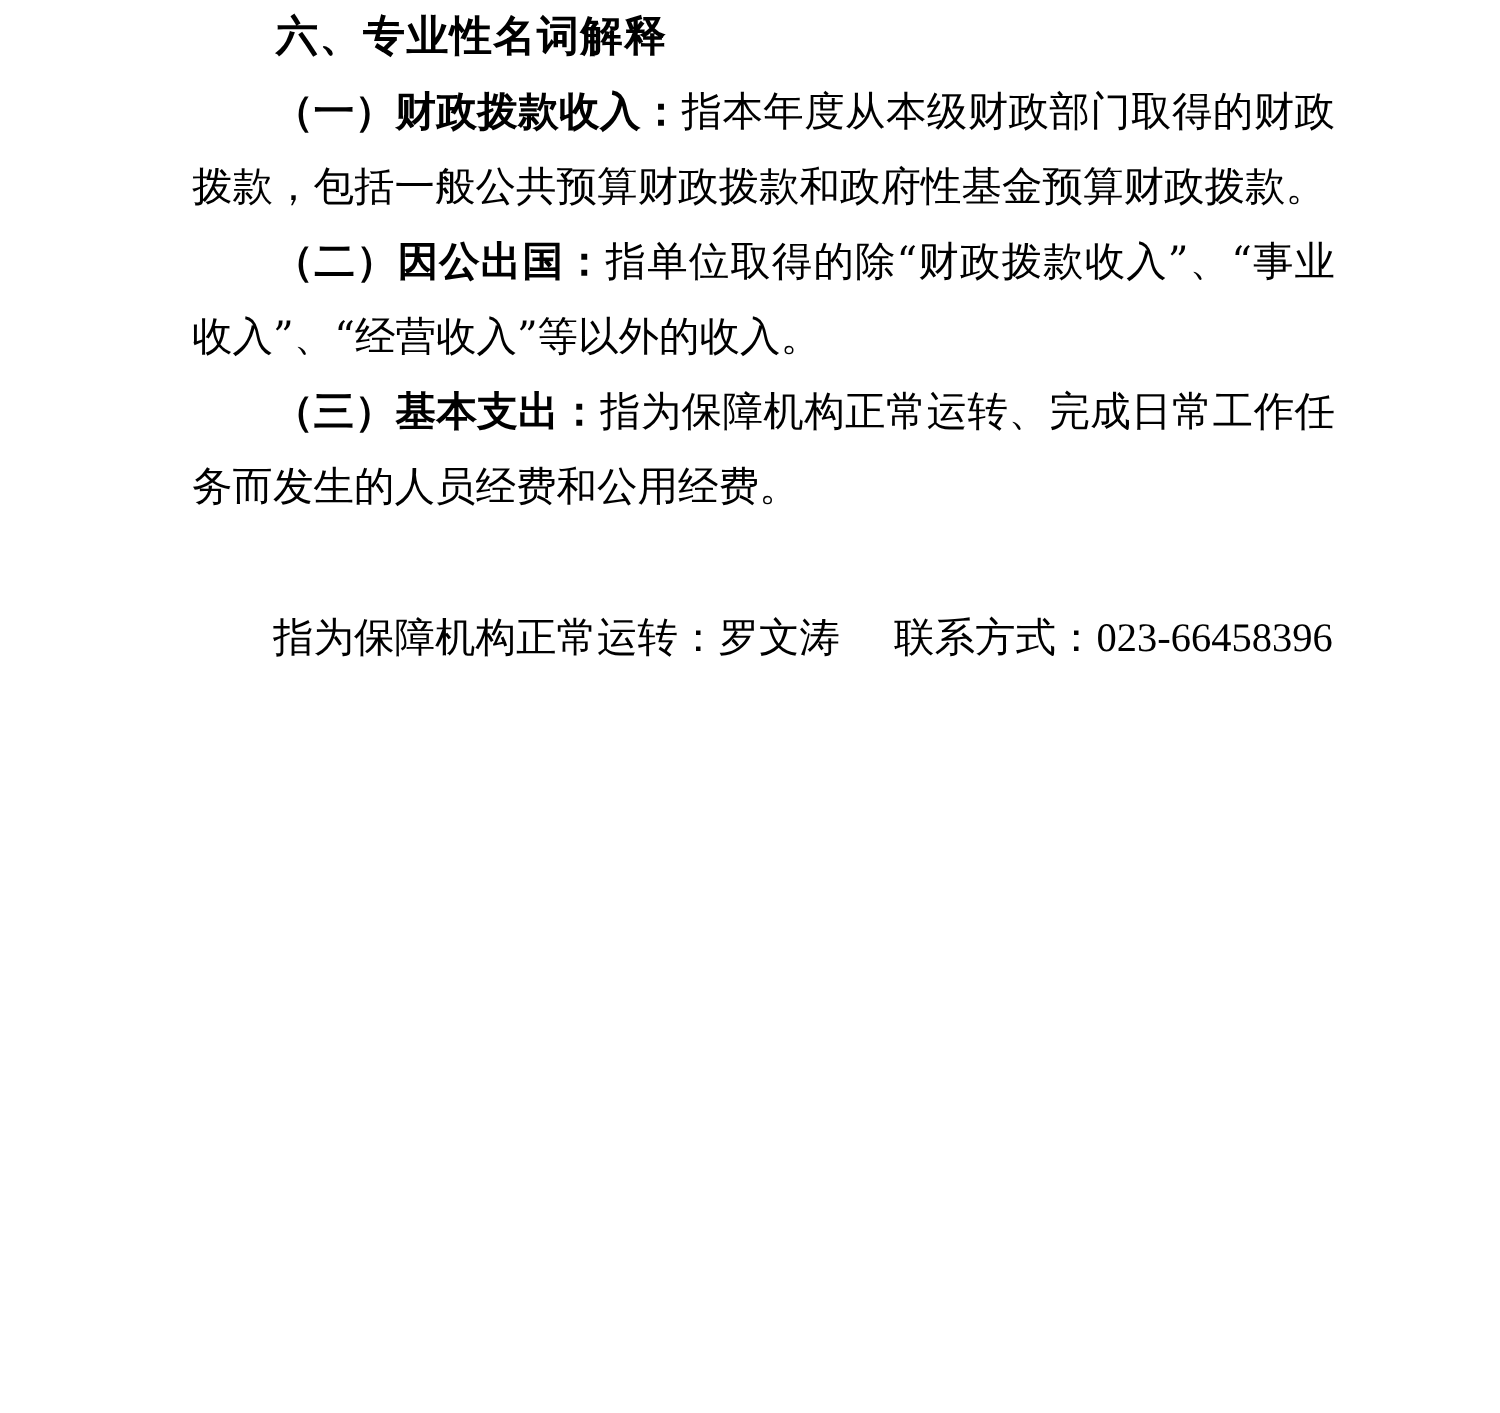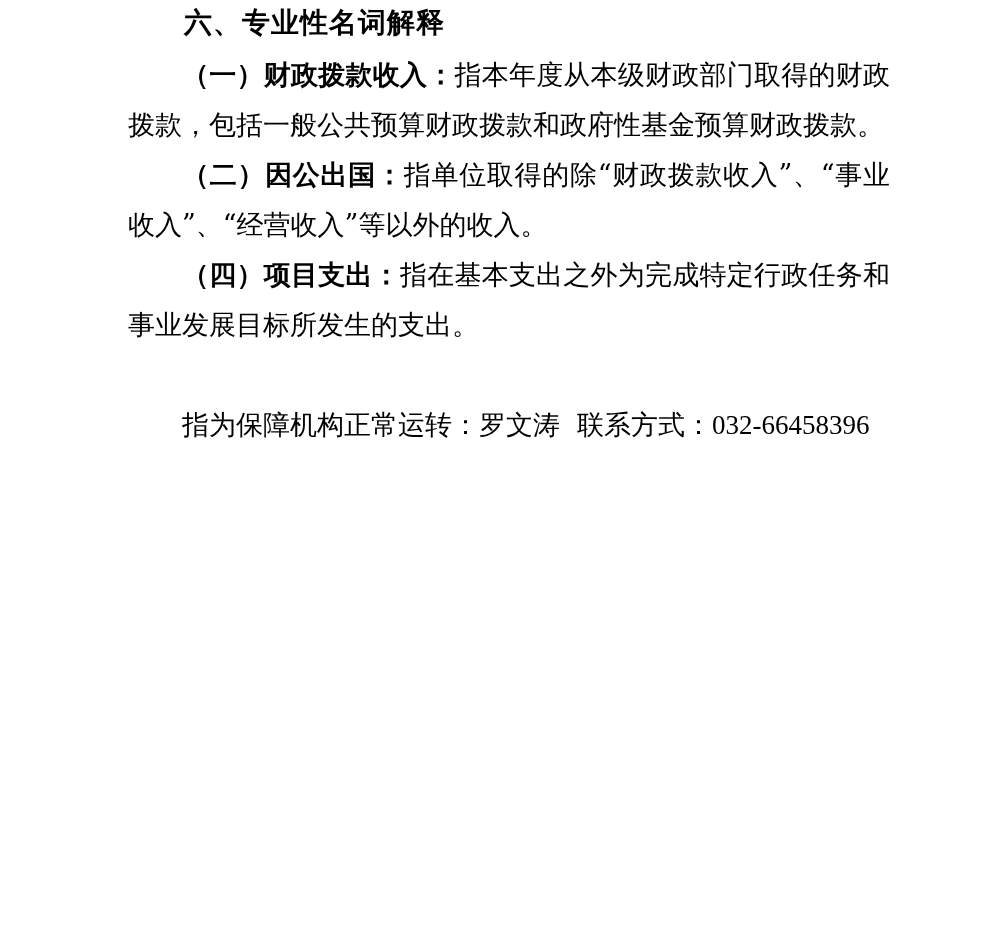--- a/index.html
+++ b/index.html
@@ -16,21 +16,21 @@
     position: relative;
   }
   .doc {
     position: absolute;
     left: 128px;
     top: 0;
     width: 762px;
   }
   .heading {
     margin: 0;
-    font-family: Liberation Mono, monospace;
+    font-family: Liberation Serif, serif;
     font-size: 28px;
     font-weight: bold;
     line-height: 50px;
     text-indent: 2em;
     letter-spacing: 1px;
   }
   .para {
     margin: 0;
     font-size: 27px;
     line-height: 50px;
@@ -42,32 +42,32 @@
     margin-top: 16px;
   }
   .footer-line {
     margin: 50px 0 0 0;
     font-size: 27px;
     line-height: 50px;
     text-indent: 2em;
     white-space: nowrap;
   }
   .phone-label {
-    margin-left: 17px;
+    margin-left: 36px;
   }
   .phone-number {
     font-family: "Liberation Serif", "DejaVu Serif", serif;
   }
 </style>
 </head>
 <body>
 
 <div class="doc">
   <h2 class="heading">六、专业性名词解释</h2>
 
   <div id="paragraph-list">
       <p class="para"><span class="term">（一）财政拨款收入：</span><span>指本年度从本级财政部门取得的财政拨款，包括一般公共预算财政拨款和政府性基金预算财政拨款。</span></p>
       <p class="para"><span class="term">（二）因公出国：</span><span>指单位取得的除“财政拨款收入”、“事业收入”、“经营收入”等以外的收入。</span></p>
-      <p class="para"><span class="term">（四）项目支出：</span><span>指在基本支出之外为完成特定行政任务和事业发展目标所发生的支出。</span></p>
+      <p class="para"><span class="term">（三）基本支出：</span><span>指为保障机构正常运转、完成日常工作任务而发生的人员经费和公用经费。</span></p>
     </div>
 
-  <p class="footer-line"><span>指为保障机构正常运转：</span><span>罗文涛</span><span class="phone-label">联系方式：</span><span class="phone-number">032-66458396</span></p>
+  <p class="footer-line"><span>指为保障机构正常运转：</span><span>罗文涛</span><span class="phone-label">联系方式：</span><span class="phone-number">023-66458396</span></p>
 </div>
 
 </body></html>

